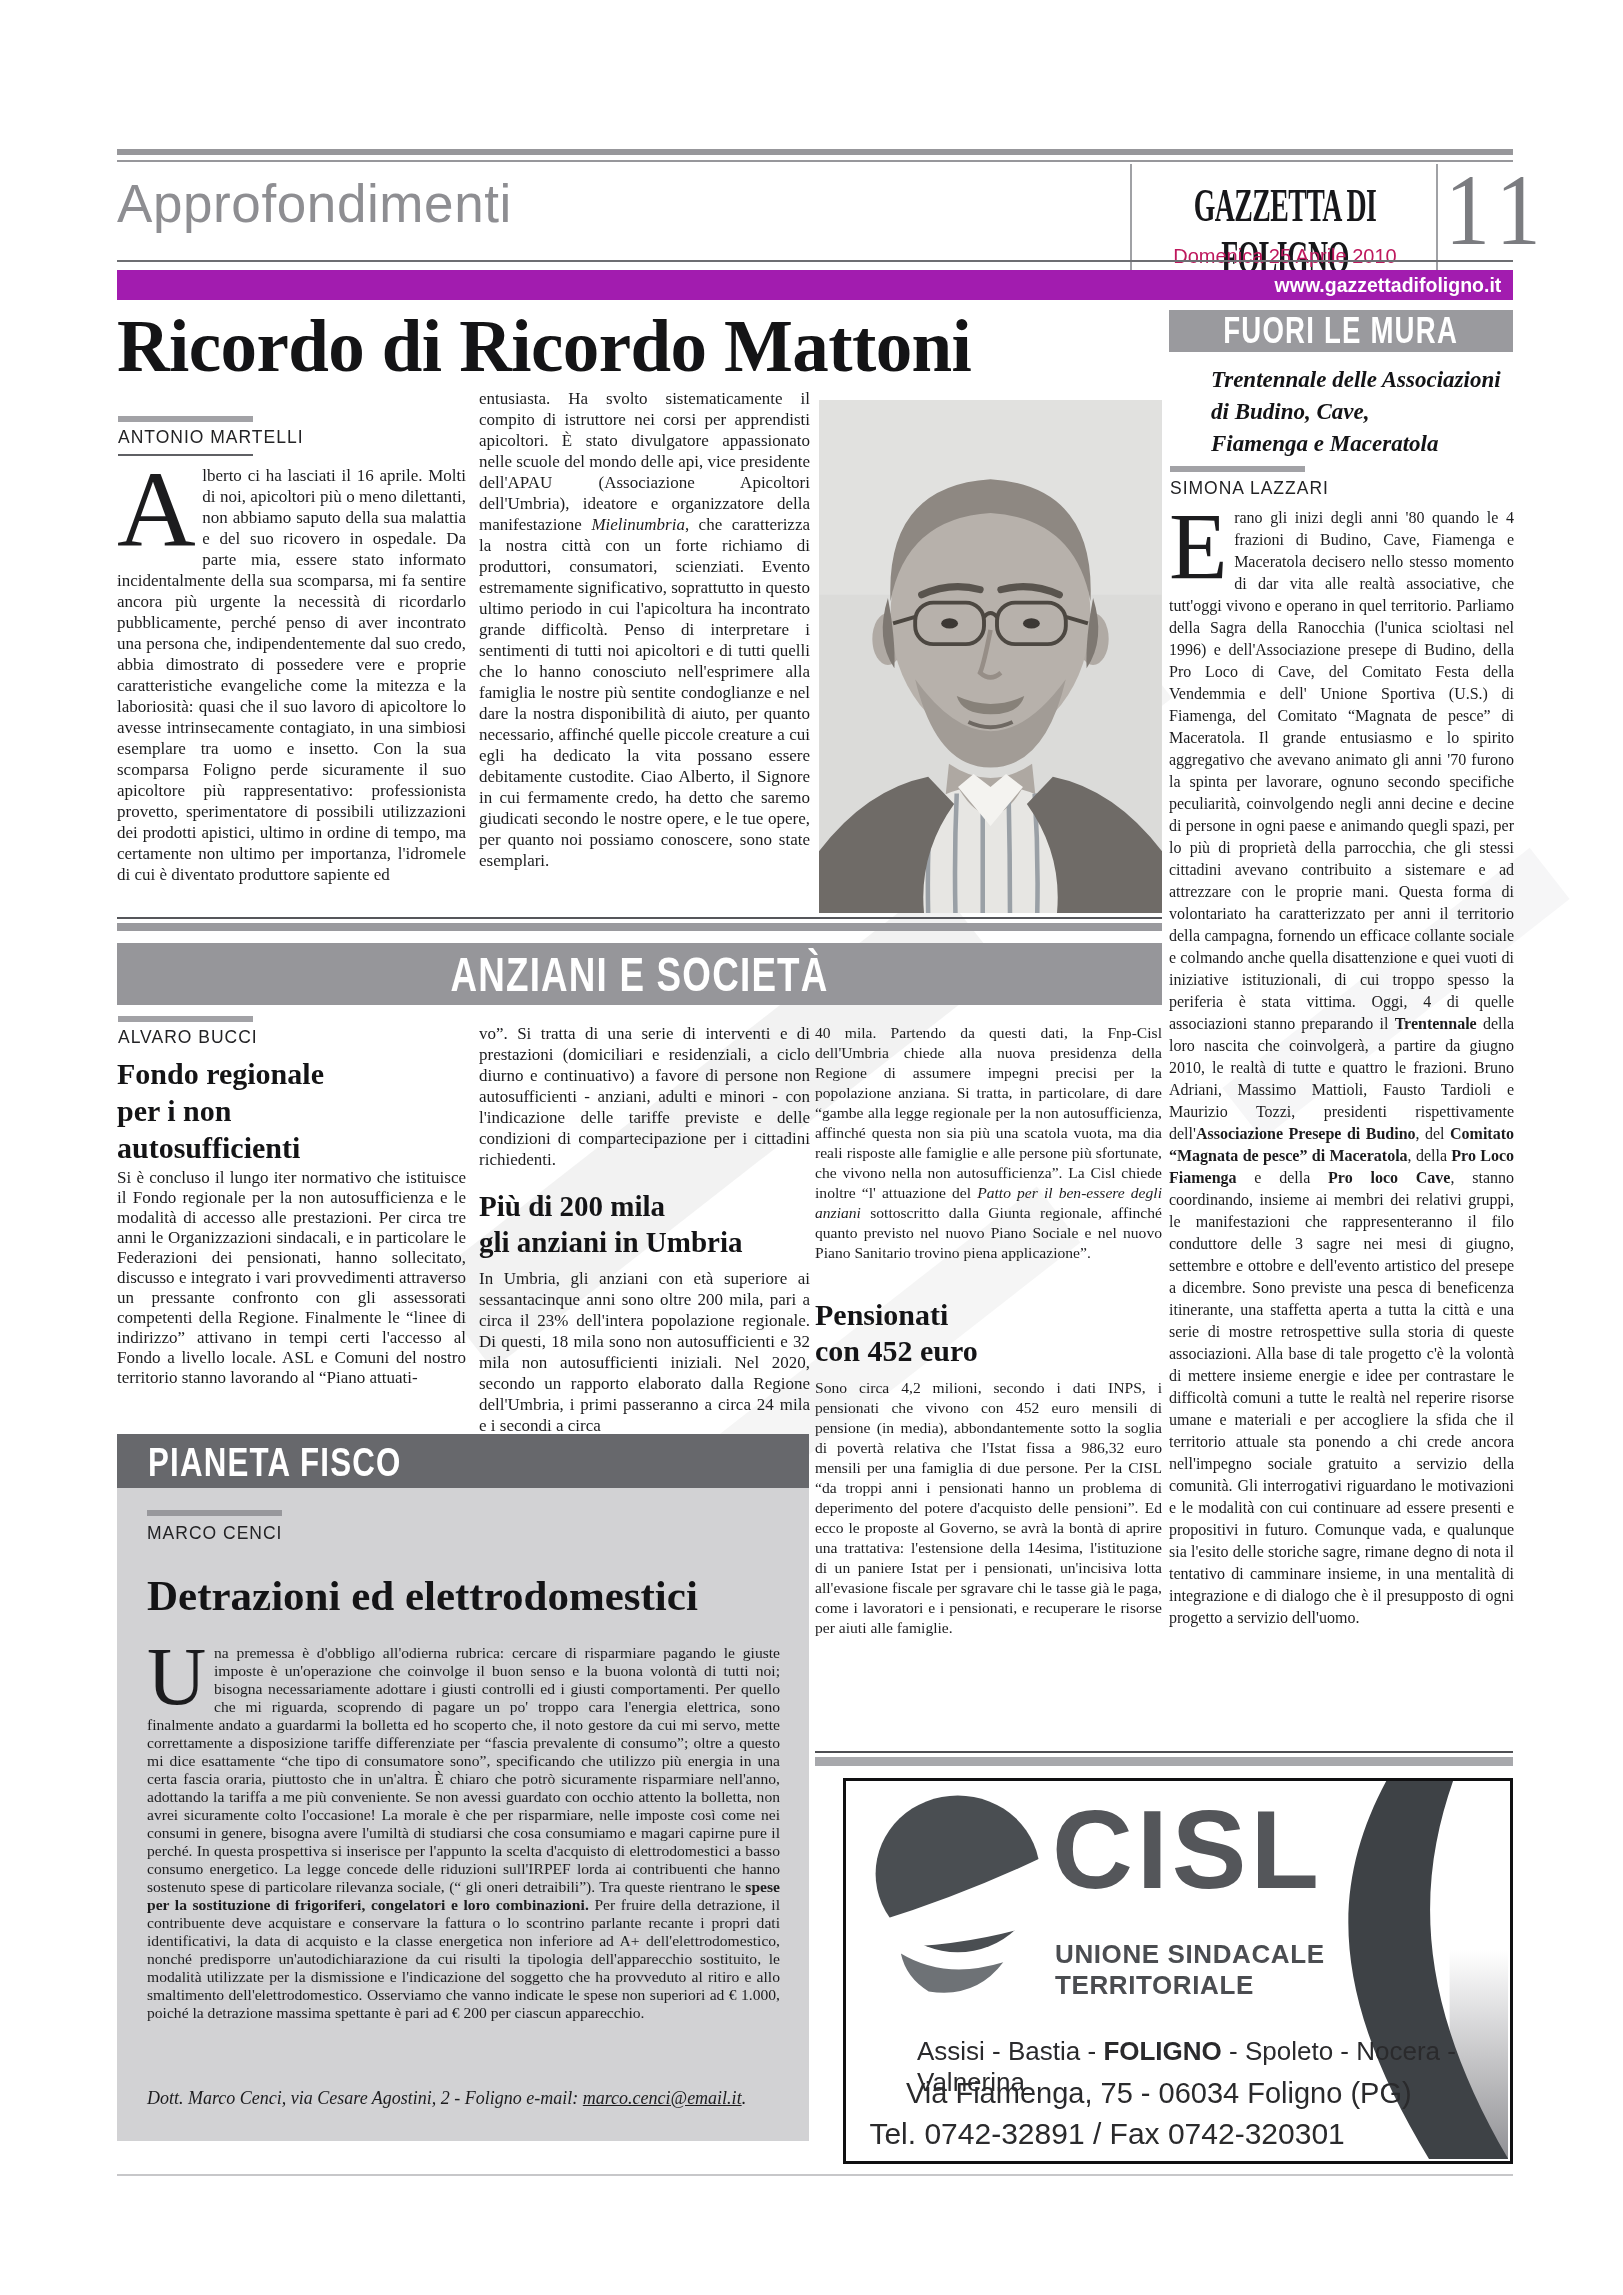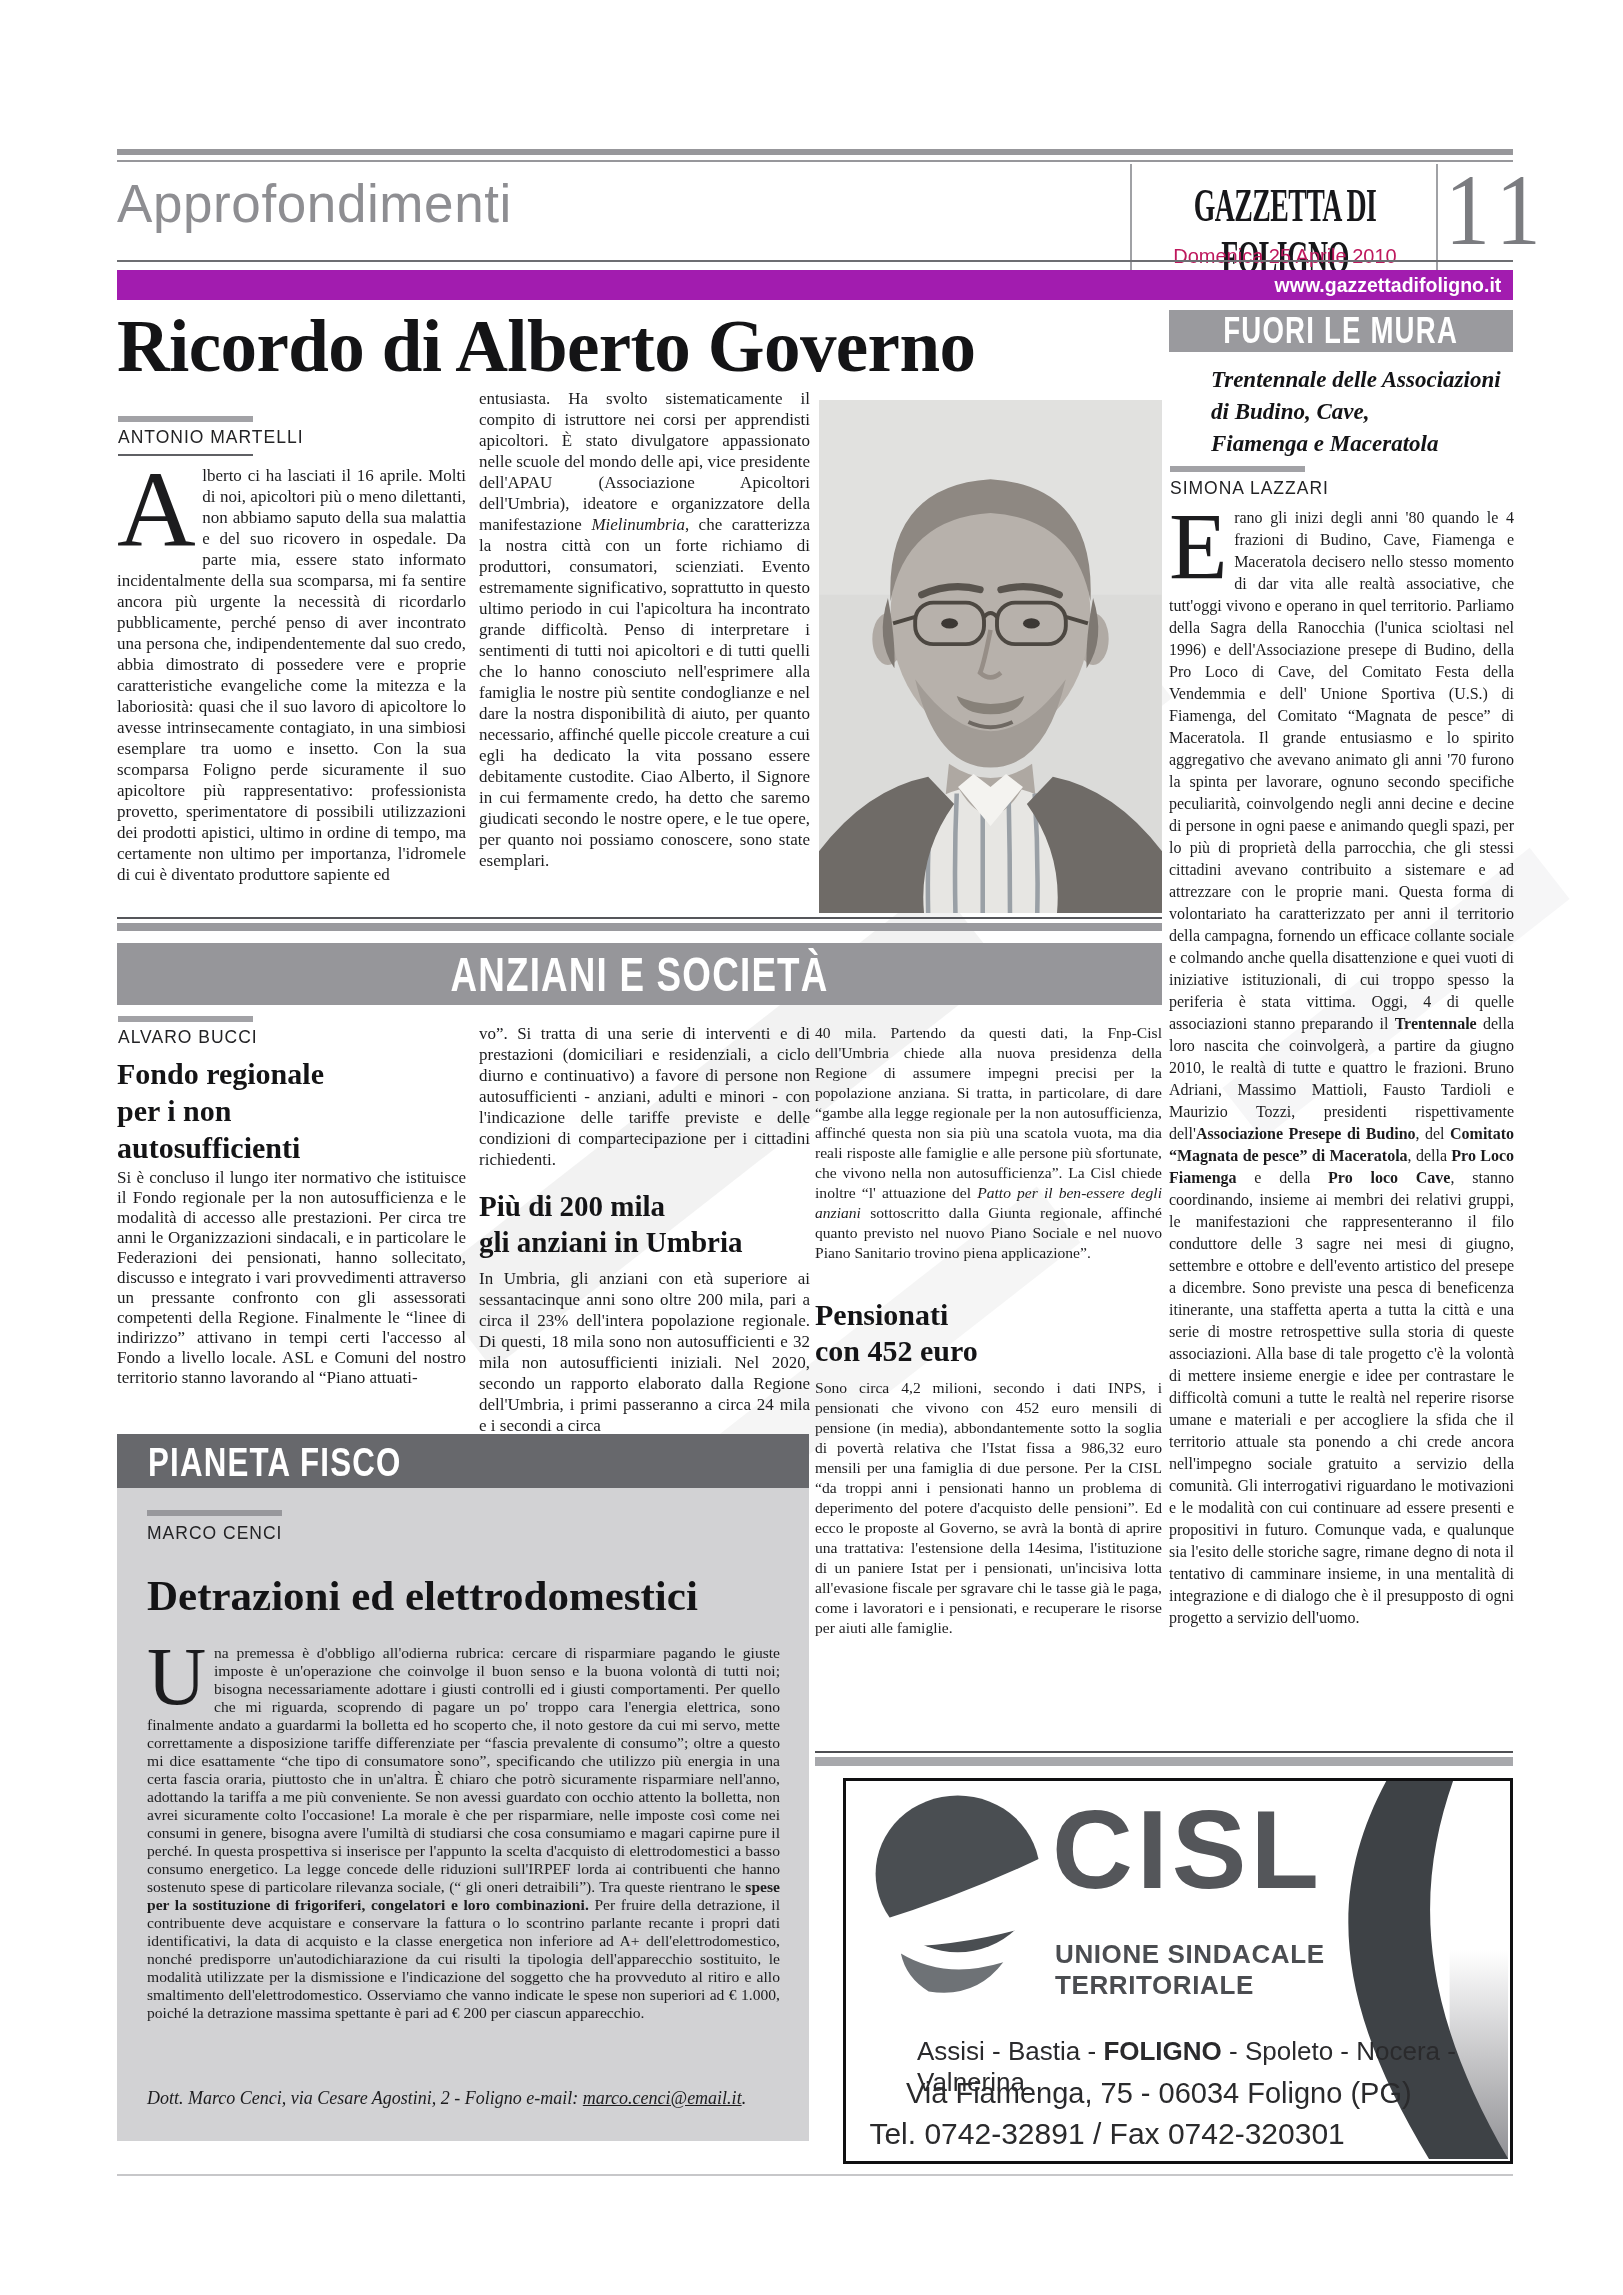--- a/index.html
+++ b/index.html
@@ -47,21 +47,21 @@
   <div class="abs banner" style="left:117px;top:270px;width:1396px;height:30px;background:#a21caf;text-align:right;">
     <span style="display:inline-block;font-size:19.5px;line-height:30px;padding-right:11.7px;">www.gazzettadifoligno.it</span>
   </div>
 
   <div class="wm" style="left:390px;top:1071px;width:649px;height:110px;transform:rotate(-38deg);"></div>
   <div class="wm" style="left:617px;top:1331px;width:494px;height:71px;transform:rotate(-38deg);background:rgba(110,110,112,0.07);"></div>
   <div class="wm" style="left:844px;top:727px;width:338px;height:84px;transform:rotate(-38deg);background:rgba(110,110,112,0.07);"></div>
   <div class="wm" style="left:279px;top:1636px;width:455px;height:78px;transform:rotate(-38deg);background:rgba(90,90,92,0.05);"></div>
   <div class="wm" style="left:1201px;top:961px;width:390px;height:65px;transform:rotate(-38deg);background:rgba(110,110,112,0.06);"></div>
 
-  <div class="abs serif h-serif" style="left:117px;top:305px;width:1104px;font-size:73px;letter-spacing:-0.6px;">Ricordo di Alberto Governo</div>
+  <div class="abs serif h-serif" style="left:117px;top:305px;width:1104px;font-size:73px;letter-spacing:-0.6px;">Ricordo di Ricordo Mattoni</div>
 
   <div class="abs byline-bar" style="left:118px;top:416px;"></div>
   <div class="abs byline" style="left:118px;top:427px;">ANTONIO MARTELLI</div>
   <div class="abs byline-rule" style="left:118px;top:454px;"></div>
 
   <div class="abs body-text" style="left:117px;top:465px;width:349px;height:461px;">
     <span class="dc dc-a">A</span><span>lberto ci ha lasciati il 16 aprile. Molti di noi, apicoltori più o meno dilettanti, non abbiamo saputo della sua malattia e del suo ricovero in ospedale. Da parte mia, essere stato informato incidentalmente della sua scomparsa, mi fa sentire ancora più urgente la necessità di ricordarlo pubblicamente, perché penso di aver incontrato una persona che, indipendentemente dal suo credo, abbia dimostrato di possedere vere e proprie caratteristiche evangeliche come la mitezza e la laboriosità: quasi che il suo lavoro di apicoltore lo avesse intrinsecamente contagiato, in una simbiosi esemplare tra uomo e insetto. Con la sua scomparsa Foligno perde sicuramente il suo apicoltore più rappresentativo: professionista provetto, sperimentatore di possibili utilizzazioni dei prodotti apistici, ultimo in ordine di tempo, ma certamente non ultimo per importanza, l'idromele di cui è diventato produttore sapiente ed</span>
   </div>
 
   <div class="abs body-text" style="left:479px;top:388px;width:331px;height:539px;"><span>entusiasta. Ha svolto sistematicamente il compito di istruttore nei corsi per apprendisti apicoltori. È stato divulgatore appassionato nelle scuole del mondo delle api, vice presidente dell'APAU (Associazione Apicoltori dell'Umbria), ideatore e organizzatore della manifestazione </span><span style="font-style: italic;">Mielinumbria</span><span>, che caratterizza la nostra città con un forte richiamo di produttori, consumatori, scienziati. Evento estremamente significativo, soprattutto in questo ultimo periodo in cui l'apicoltura ha incontrato grande difficoltà. Penso di interpretare i sentimenti di tutti noi apicoltori e di tutti quelli che lo hanno conosciuto nell'esprimere alla famiglia le nostre più sentite condoglianze e nel dare la nostra disponibilità di aiuto, per quanto necessario, affinché quelle piccole creature a cui egli ha dedicato la vita possano essere debitamente custodite. Ciao Alberto, il Signore in cui fermamente credo, ha detto che saremo giudicati secondo le nostre opere, e le tue opere, per quanto noi possiamo conoscere, sono state esemplari.</span></div>

